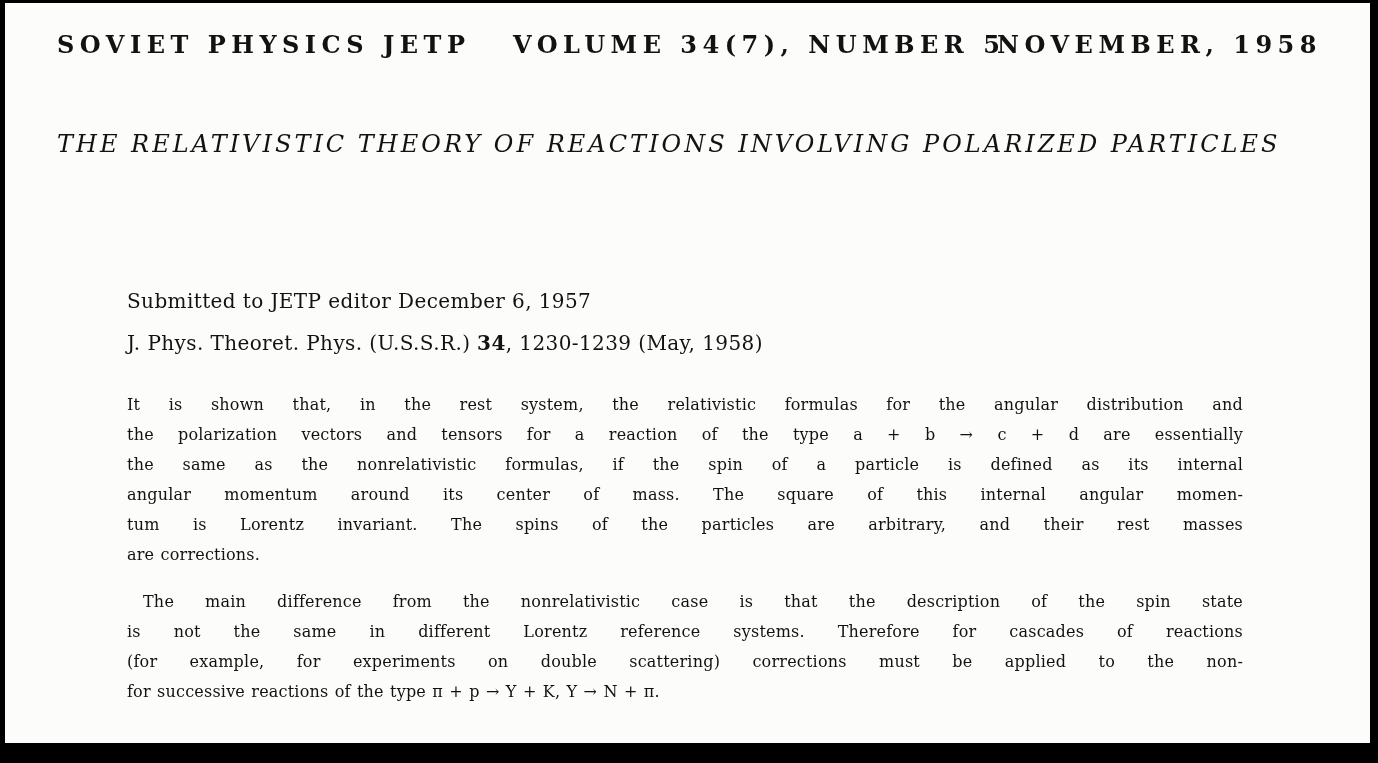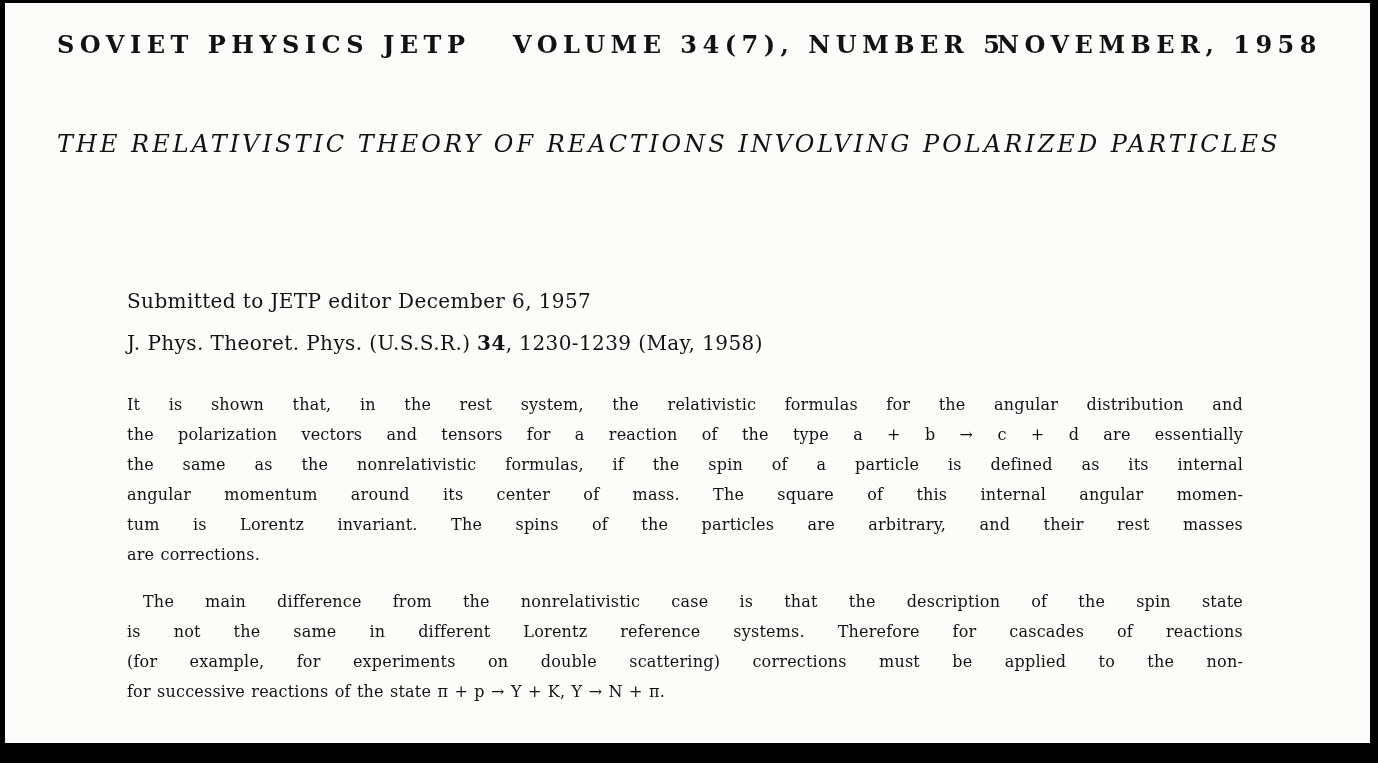--- a/index.html
+++ b/index.html
@@ -111,17 +111,17 @@
     <div class="abstract">
       <div class="abs-line">It is shown that, in the rest system, the relativistic formulas for the angular distribution and</div>
       <div class="abs-line">the polarization vectors and tensors for a reaction of the type  a + b → c + d  are essentially</div>
       <div class="abs-line">the same as the nonrelativistic formulas, if the spin of a particle is defined as its internal</div>
       <div class="abs-line">angular momentum around its center of mass.  The square of this internal angular momen-</div>
       <div class="abs-line">tum is Lorentz invariant.  The spins of the particles are arbitrary, and their rest masses</div>
       <div class="abs-line loose">are corrections.</div>
       <div class="abs-line para2-start">The main difference from the nonrelativistic case is that the description of the spin state</div>
       <div class="abs-line">is not the same in different Lorentz reference systems.  Therefore for cascades of reactions</div>
       <div class="abs-line">(for example, for experiments on double scattering) corrections must be applied to the non-</div>
-      <div class="abs-line loose">for successive reactions of the state  π + p → Y + K,  Y → N + π.</div>
+      <div class="abs-line loose">for successive reactions of the type  π + p → Y + K,  Y → N + π.</div>
     </div>
 
   </div>
 </div>
 
 </body></html>

